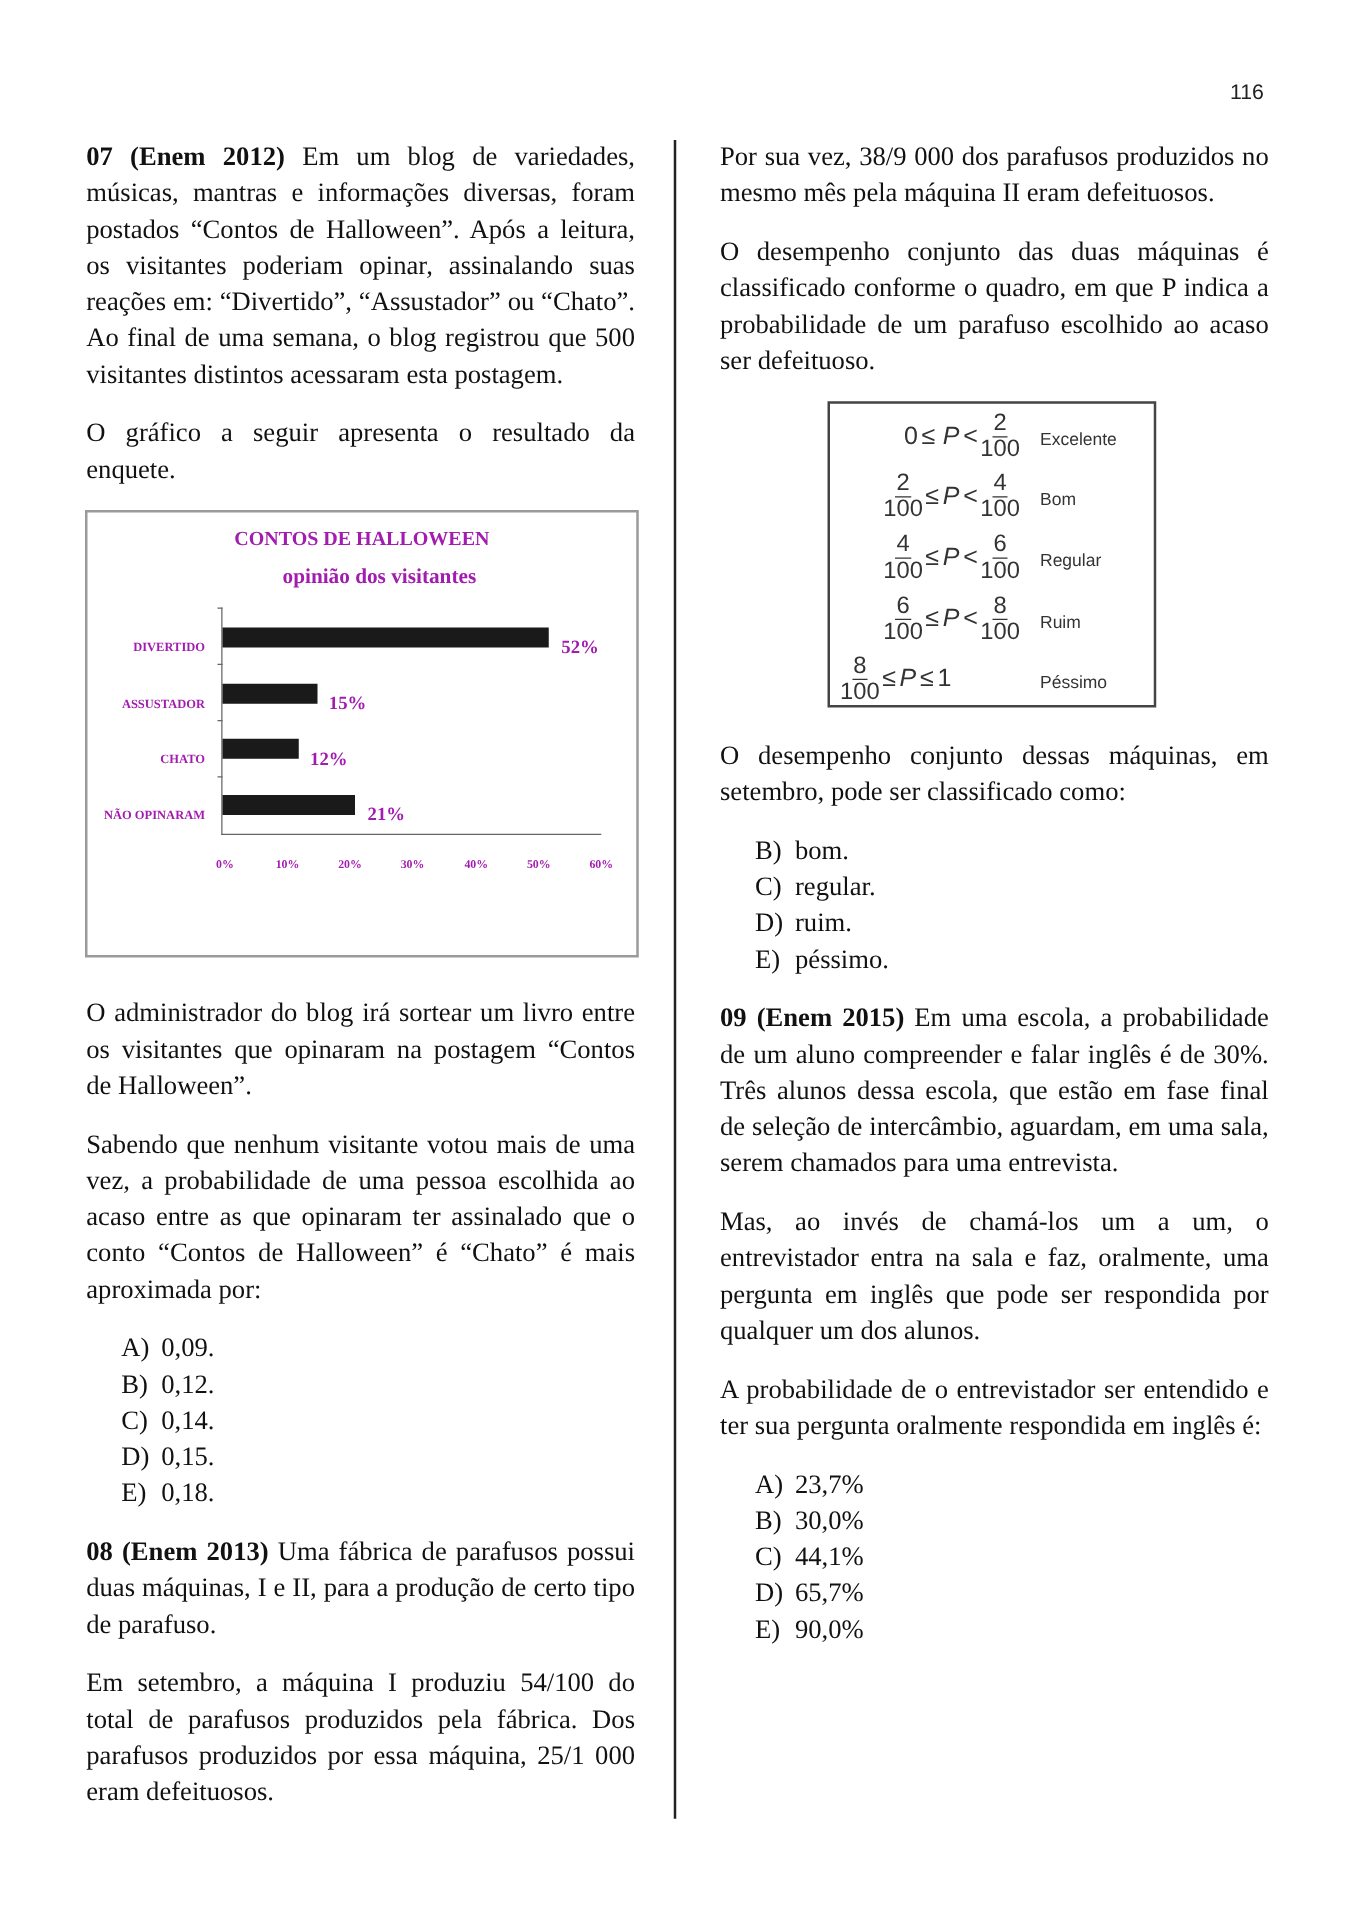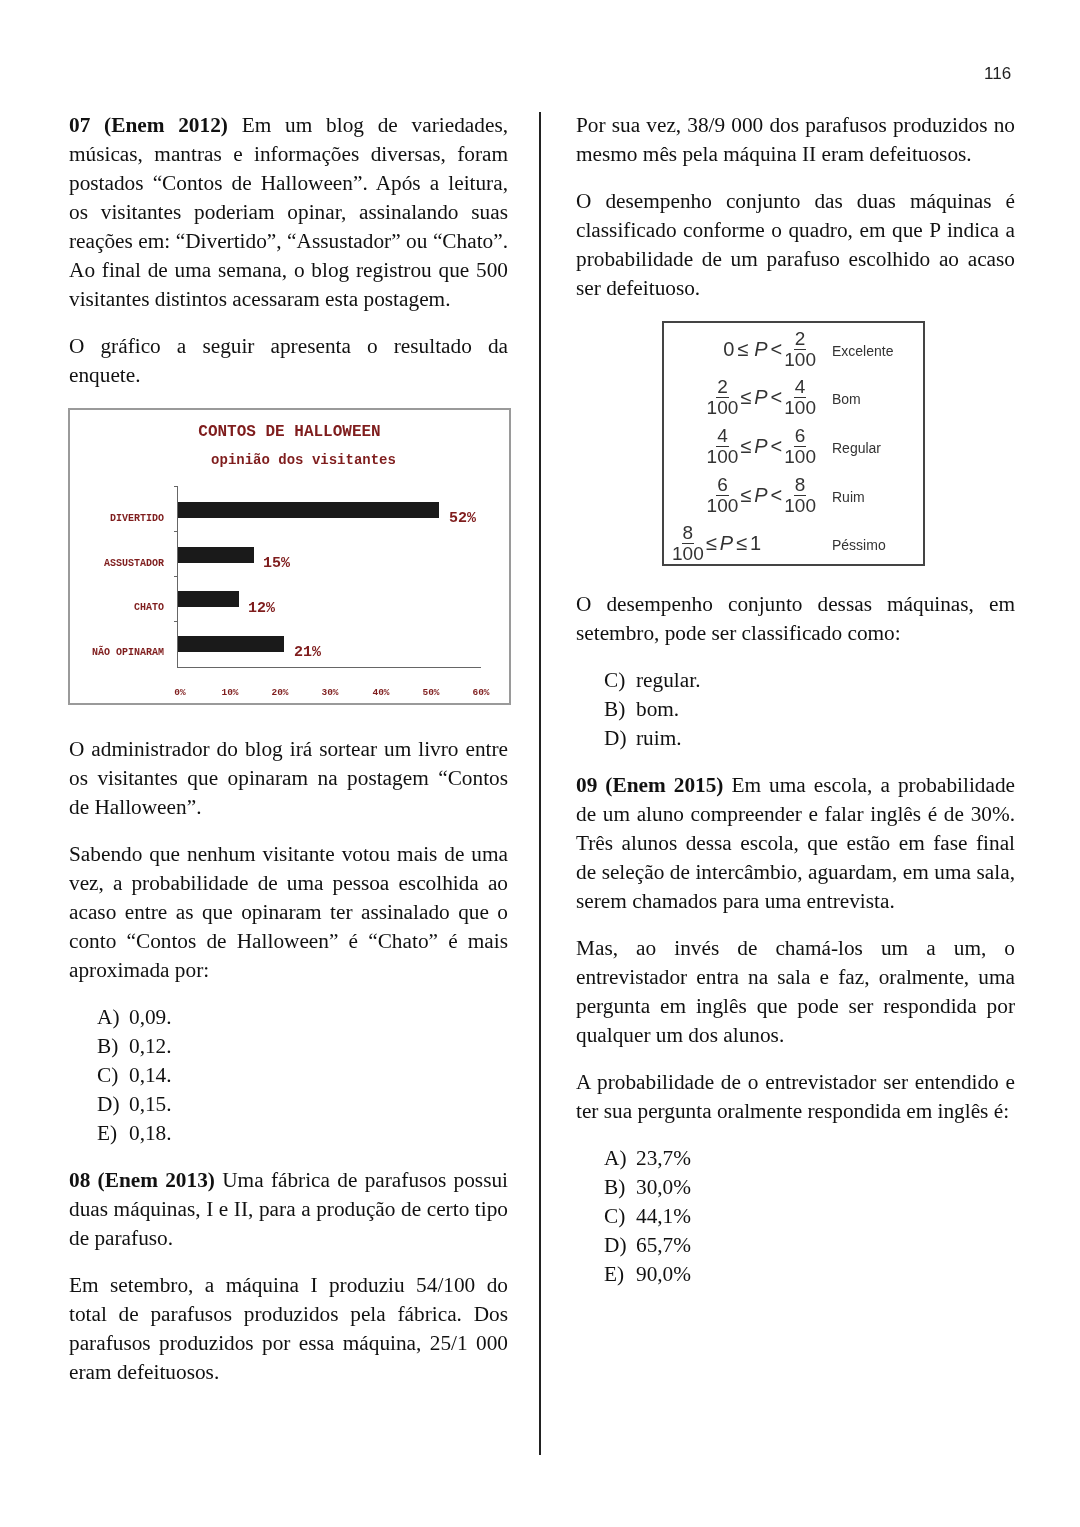--- a/index.html
+++ b/index.html
@@ -9,23 +9,23 @@
   .col-left { left: 65px; top: 111px; width: 443px; }
   .col-right { left: 572px; top: 111px; width: 443px; }
   .divider { position: absolute; left: 539px; top: 112px; width: 2px; height: 1343px; background: #222; }
   p { margin: 0 0 18px 4px; text-align: justify; }
   b { font-weight: bold; }
   .opts { margin: 0 0 18px 32px; padding: 0; list-style: none; }
   .opts li { margin: 0; }
   .opts .letter { display: inline-block; width: 32px; }
 
   
-  .chart-box { position: relative; width: 443px; height: 297px; border: 2px solid #9a9a9a; margin: 13px 0 30px 3px; box-sizing: border-box; font-family: Liberation Mono, monospace; color: #7f1d1d; }
+  .chart-box { position: relative; width: 443px; height: 358px; border: 2px solid #9a9a9a; margin: 13px 0 30px 3px; box-sizing: border-box; font-family: Liberation Serif, serif; color: #a21caf; }
   .chart-title { position: absolute; left: 0; right: 0; top: 11px; text-align: center; font-weight: bold; font-size: 16px; line-height: 22px; }
-  .chart-sub { position: absolute; left: 0; right: 0; top: 36px; text-align: center; font-weight: bold; font-size: 14px; margin-left: 28px; }
+  .chart-sub { position: absolute; left: 0; right: 0; top: 36px; text-align: center; font-weight: bold; font-size: 17px; margin-left: 28px; }
   .yaxis { position: absolute; left: 107px; top: 76px; width: 1px; height: 182px; background: #666; }
   .xaxis { position: absolute; left: 107px; top: 257px; width: 304px; height: 1px; background: #666; }
   .ytick { position: absolute; left: 104px; width: 4px; height: 1px; background: #666; }
   .bar-label { position: absolute; right: 345px; font-size: 10px; font-weight: bold; text-align: right; white-space: nowrap; }
   .bar { position: absolute; left: 108px; height: 16px; background: #1a1a1a; }
   .bar-val { position: absolute; font-size: 15px; font-weight: bold; }
   .xtick { position: absolute; top: 268px; font-size: 9.5px; font-weight: bold; transform: translateX(-50%); }
 
   
   .quadro { position: relative; width: 263px; height: 245px; border: 2px solid #444; margin: 14px 0 24px 90px; box-sizing: border-box; font-family: "Liberation Sans", sans-serif; color: #333; }
@@ -172,23 +172,24 @@
           <i>P</i>
           <span>≤</span>
         <span style="margin-left:3px">1</span>
       </div>
       <div class="qlabel">Péssimo</div>
     </div>
   </div>
 
   <p>O desempenho conjunto dessas máquinas, em setembro, pode ser classificado como:</p>
   <ul class="opts">
+    <li><span class="letter">B)</span><span>bom.</span></li>
     <li><span class="letter">C)</span><span>regular.</span></li>
-    <li><span class="letter">B)</span><span>bom.</span></li>
     <li><span class="letter">D)</span><span>ruim.</span></li>
+    <li><span class="letter">E)</span><span>péssimo.</span></li>
   </ul>
 
   <p><b>09 (Enem 2015)</b> <span>Em uma escola, a probabilidade de um aluno compreender e falar inglês é de 30%. Três alunos dessa escola, que estão em fase final de seleção de intercâmbio, aguardam, em uma sala, serem chamados para uma entrevista.</span></p>
   <p>Mas, ao invés de chamá-los um a um, o entrevistador entra na sala e faz, oralmente, uma pergunta em inglês que pode ser respondida por qualquer um dos alunos.</p>
   <p>A probabilidade de o entrevistador ser entendido e ter sua pergunta oralmente respondida em inglês é:</p>
   <ul class="opts">
     <li><span class="letter">A)</span><span>23,7%</span></li>
     <li><span class="letter">B)</span><span>30,0%</span></li>
     <li><span class="letter">C)</span><span>44,1%</span></li>
     <li><span class="letter">D)</span><span>65,7%</span></li>

